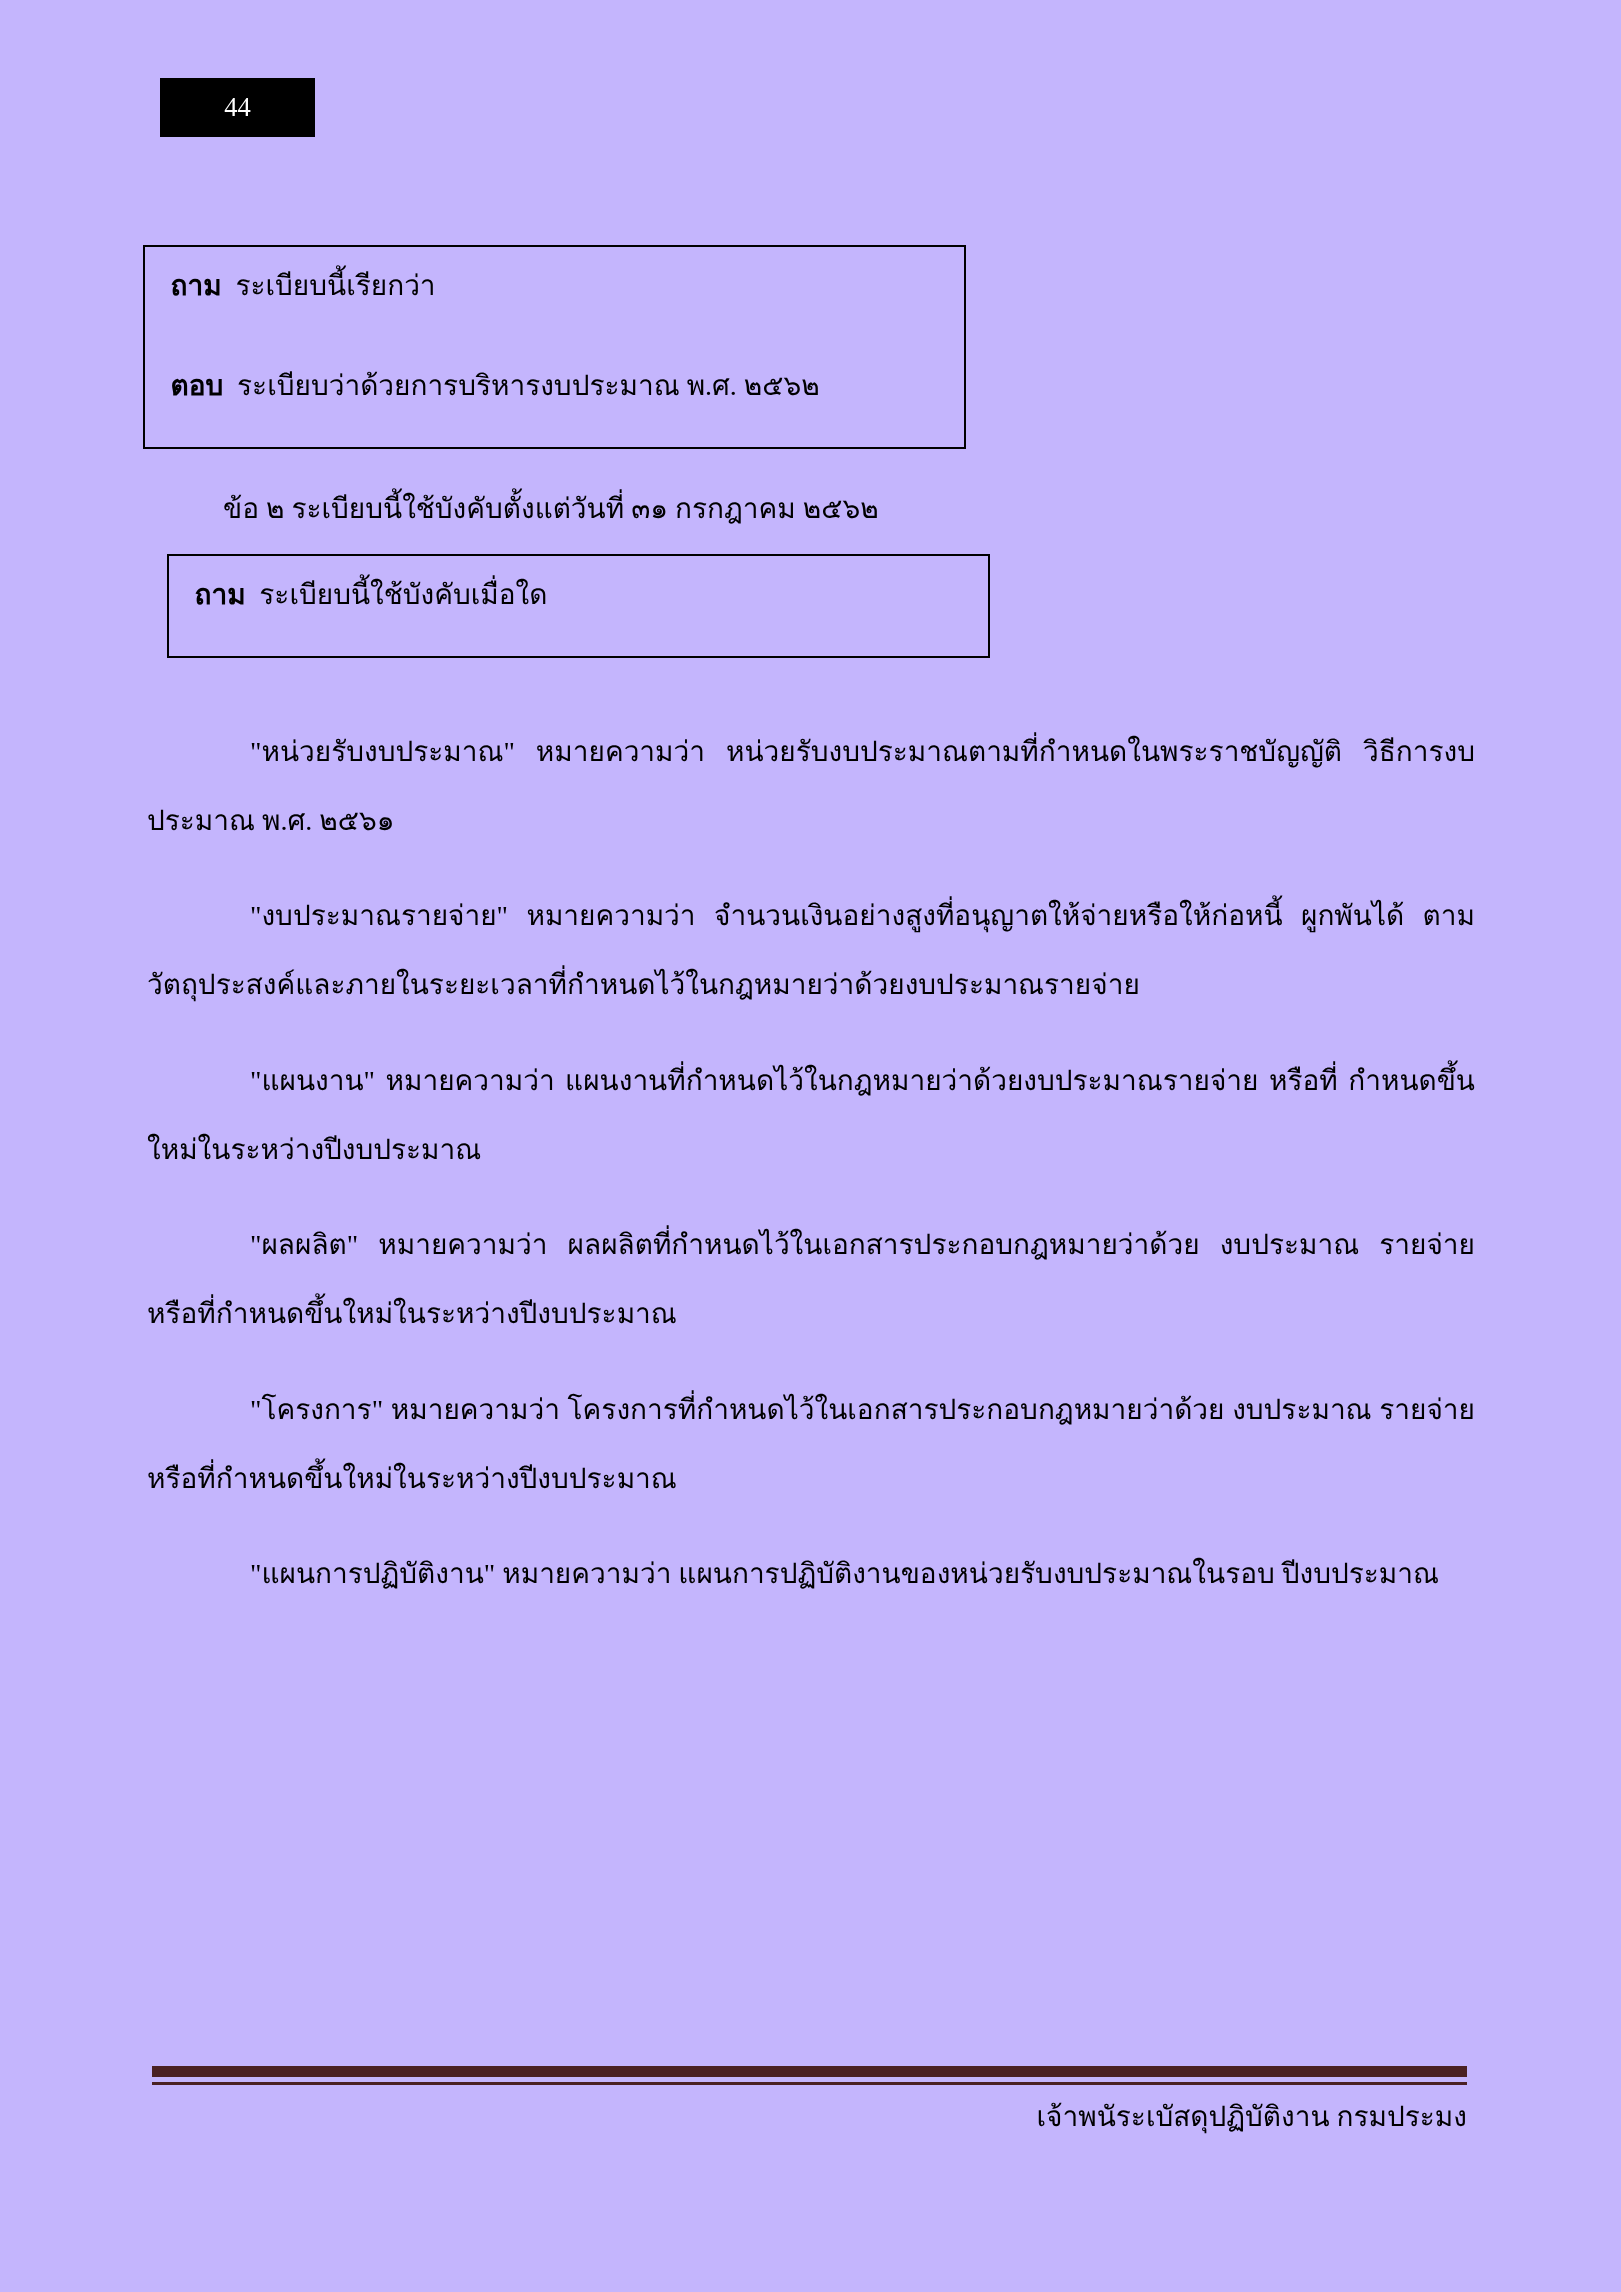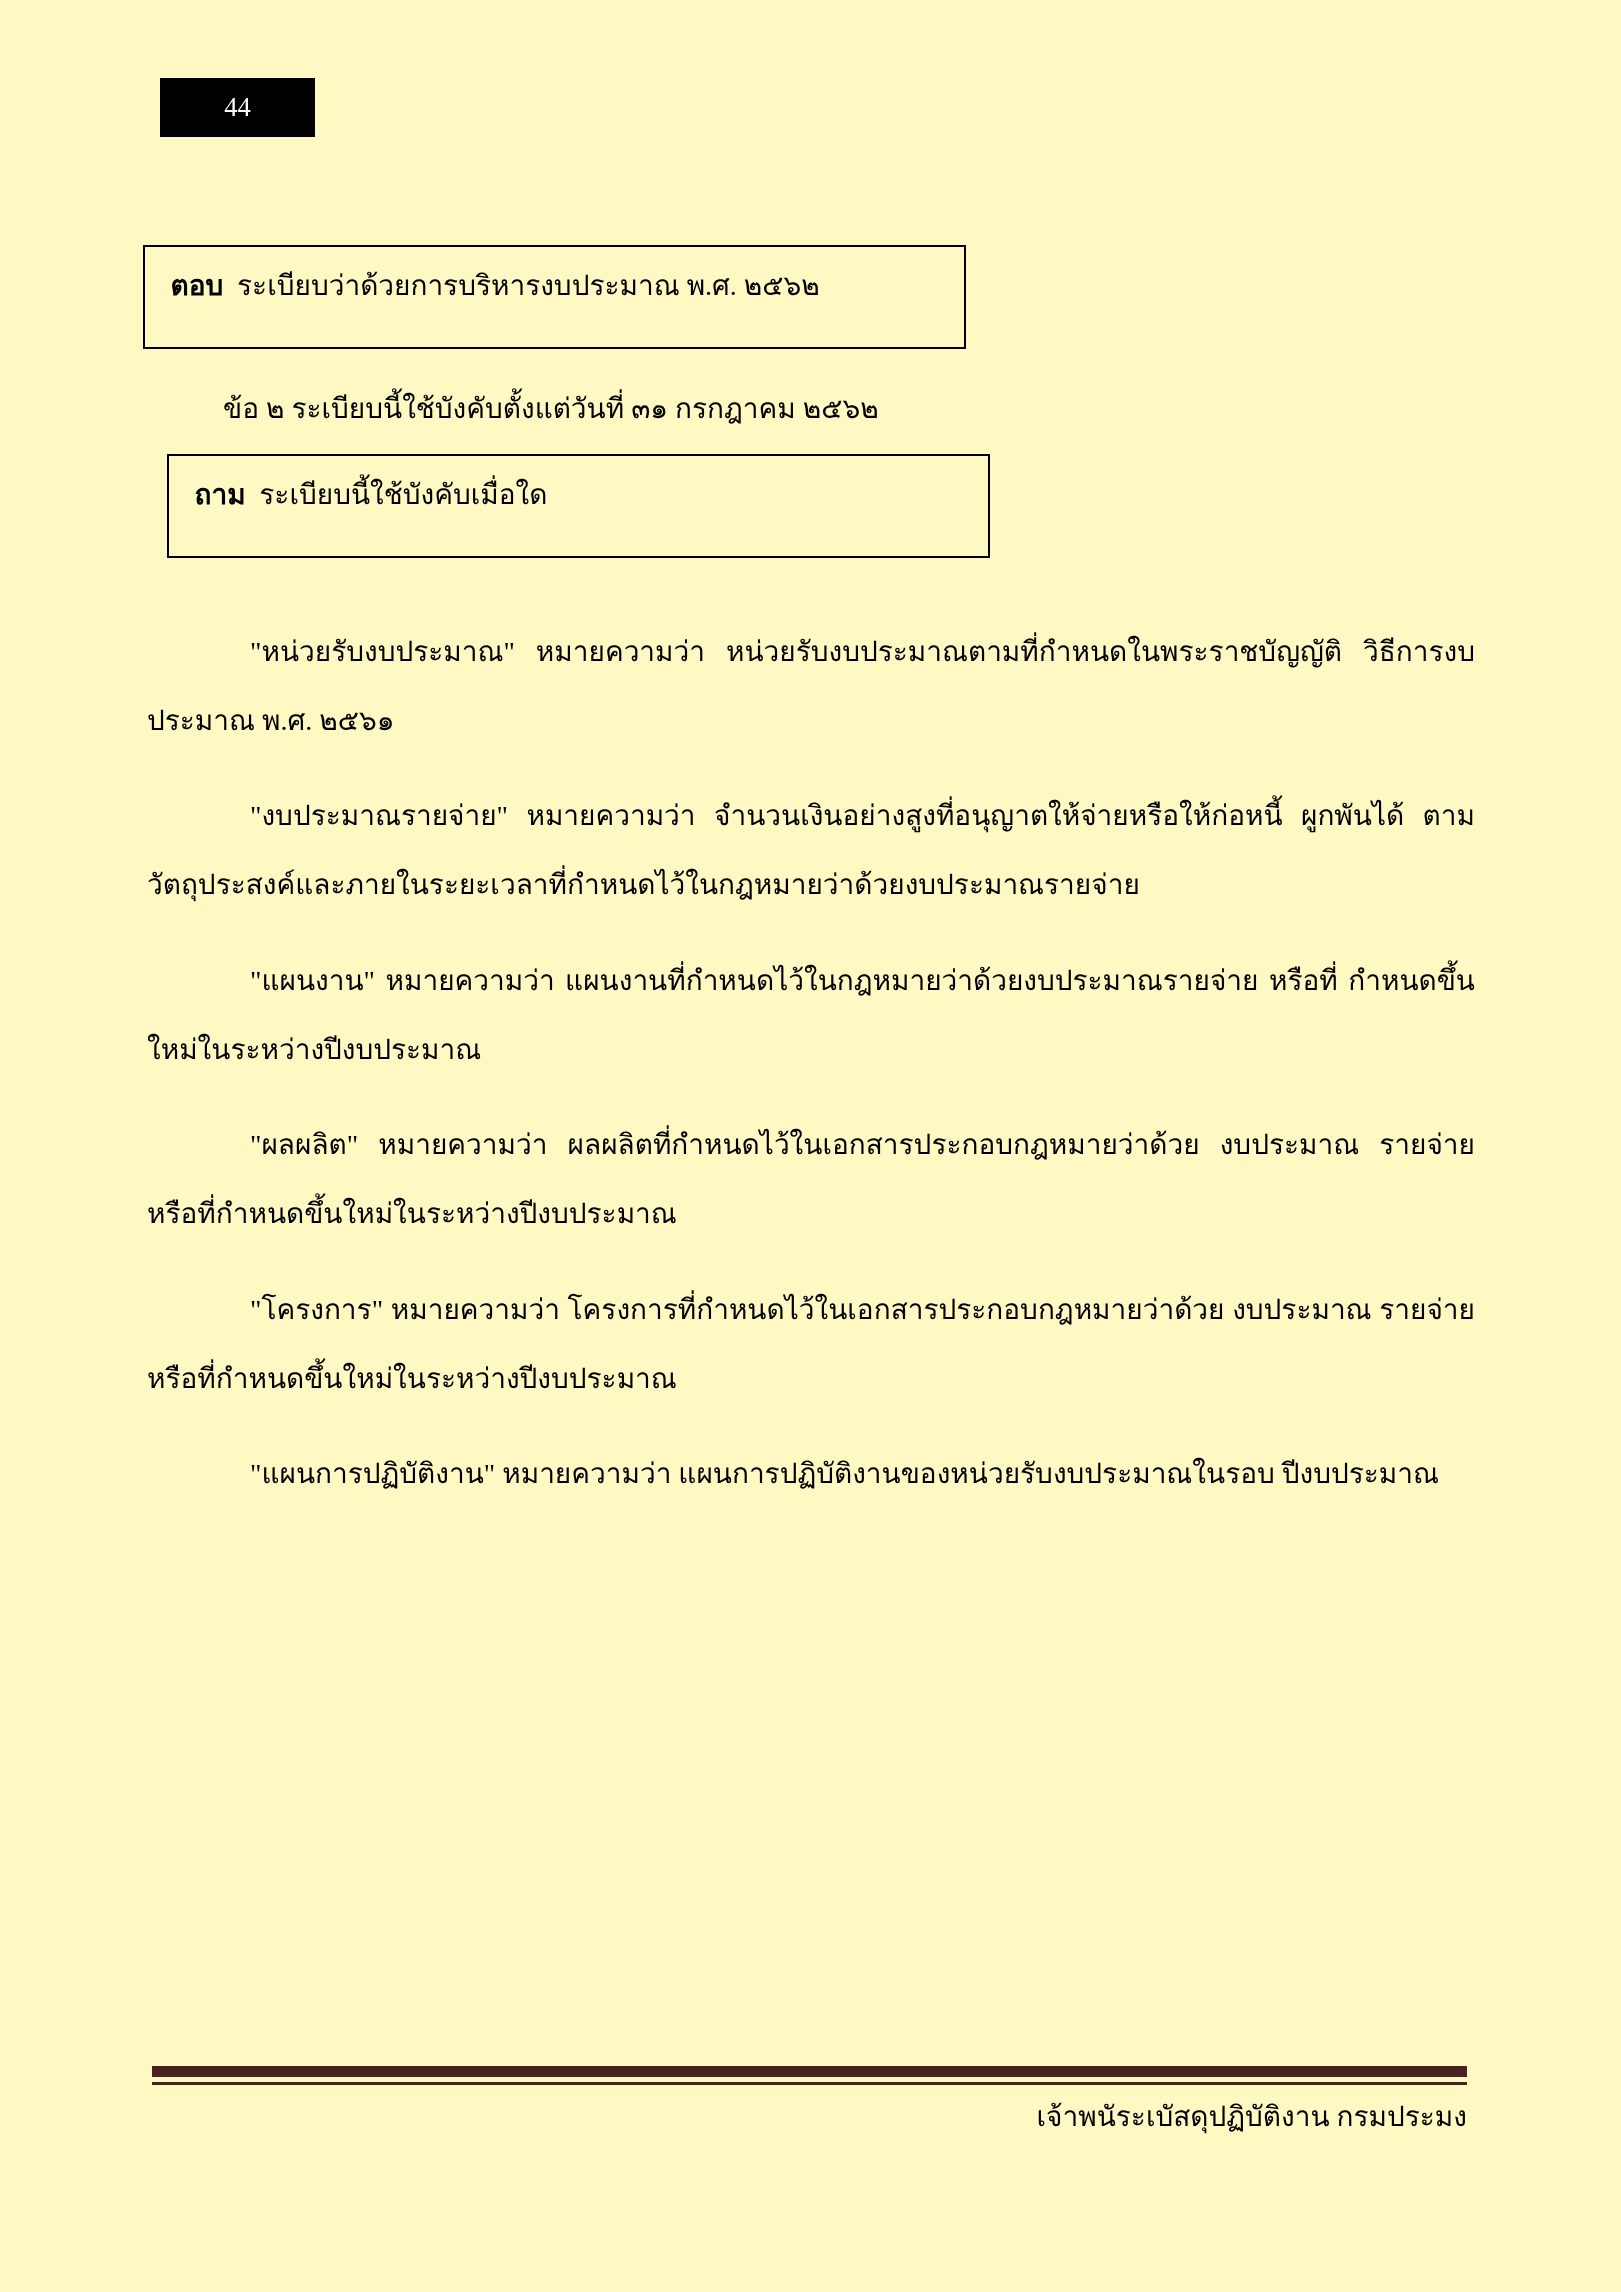--- a/index.html
+++ b/index.html
@@ -1,20 +1,20 @@
 <!DOCTYPE html>
 <html lang="th"><head>
 <meta charset="utf-8">
 <style>
   html, body { margin: 0; padding: 0; background: #ffffff; }
   .page {
     position: relative;
     width: 1621px;
     height: 2293px;
-    background: #fef9c3;
+    background: #c4b5fd;
     color: #000000;
     font-family: "Liberation Serif", serif;
     overflow: hidden;
   }
   .page-number-box {
     position: absolute;
     left: 160px;
     top: 78px;
     width: 155px;
     height: 59px;
@@ -89,20 +89,23 @@
   <div class="page-number-box">
     <span>44</span>
   </div>
 
   <div class="doc">
 
 
 
     <div class="qa-box qa-box-1">
       <p class="qa-line">
+        <span class="qa-label">ถาม</span><span>ระเบียบนี้เรียกว่า</span>
+      </p>
+      <p class="qa-line">
         <span class="qa-label">ตอบ</span><span>ระเบียบว่าด้วยการบริหารงบประมาณ พ.ศ. ๒๕๖๒</span>
       </p>
     </div>
 
     <p class="clause clause-2">ข้อ ๒ ระเบียบนี้ใช้บังคับตั้งแต่วันที่ ๓๑ กรกฎาคม ๒๕๖๒</p>
 
     <div class="qa-box qa-box-2">
       <p class="qa-line">
         <span class="qa-label">ถาม</span><span>ระเบียบนี้ใช้บังคับเมื่อใด</span>
       </p>

